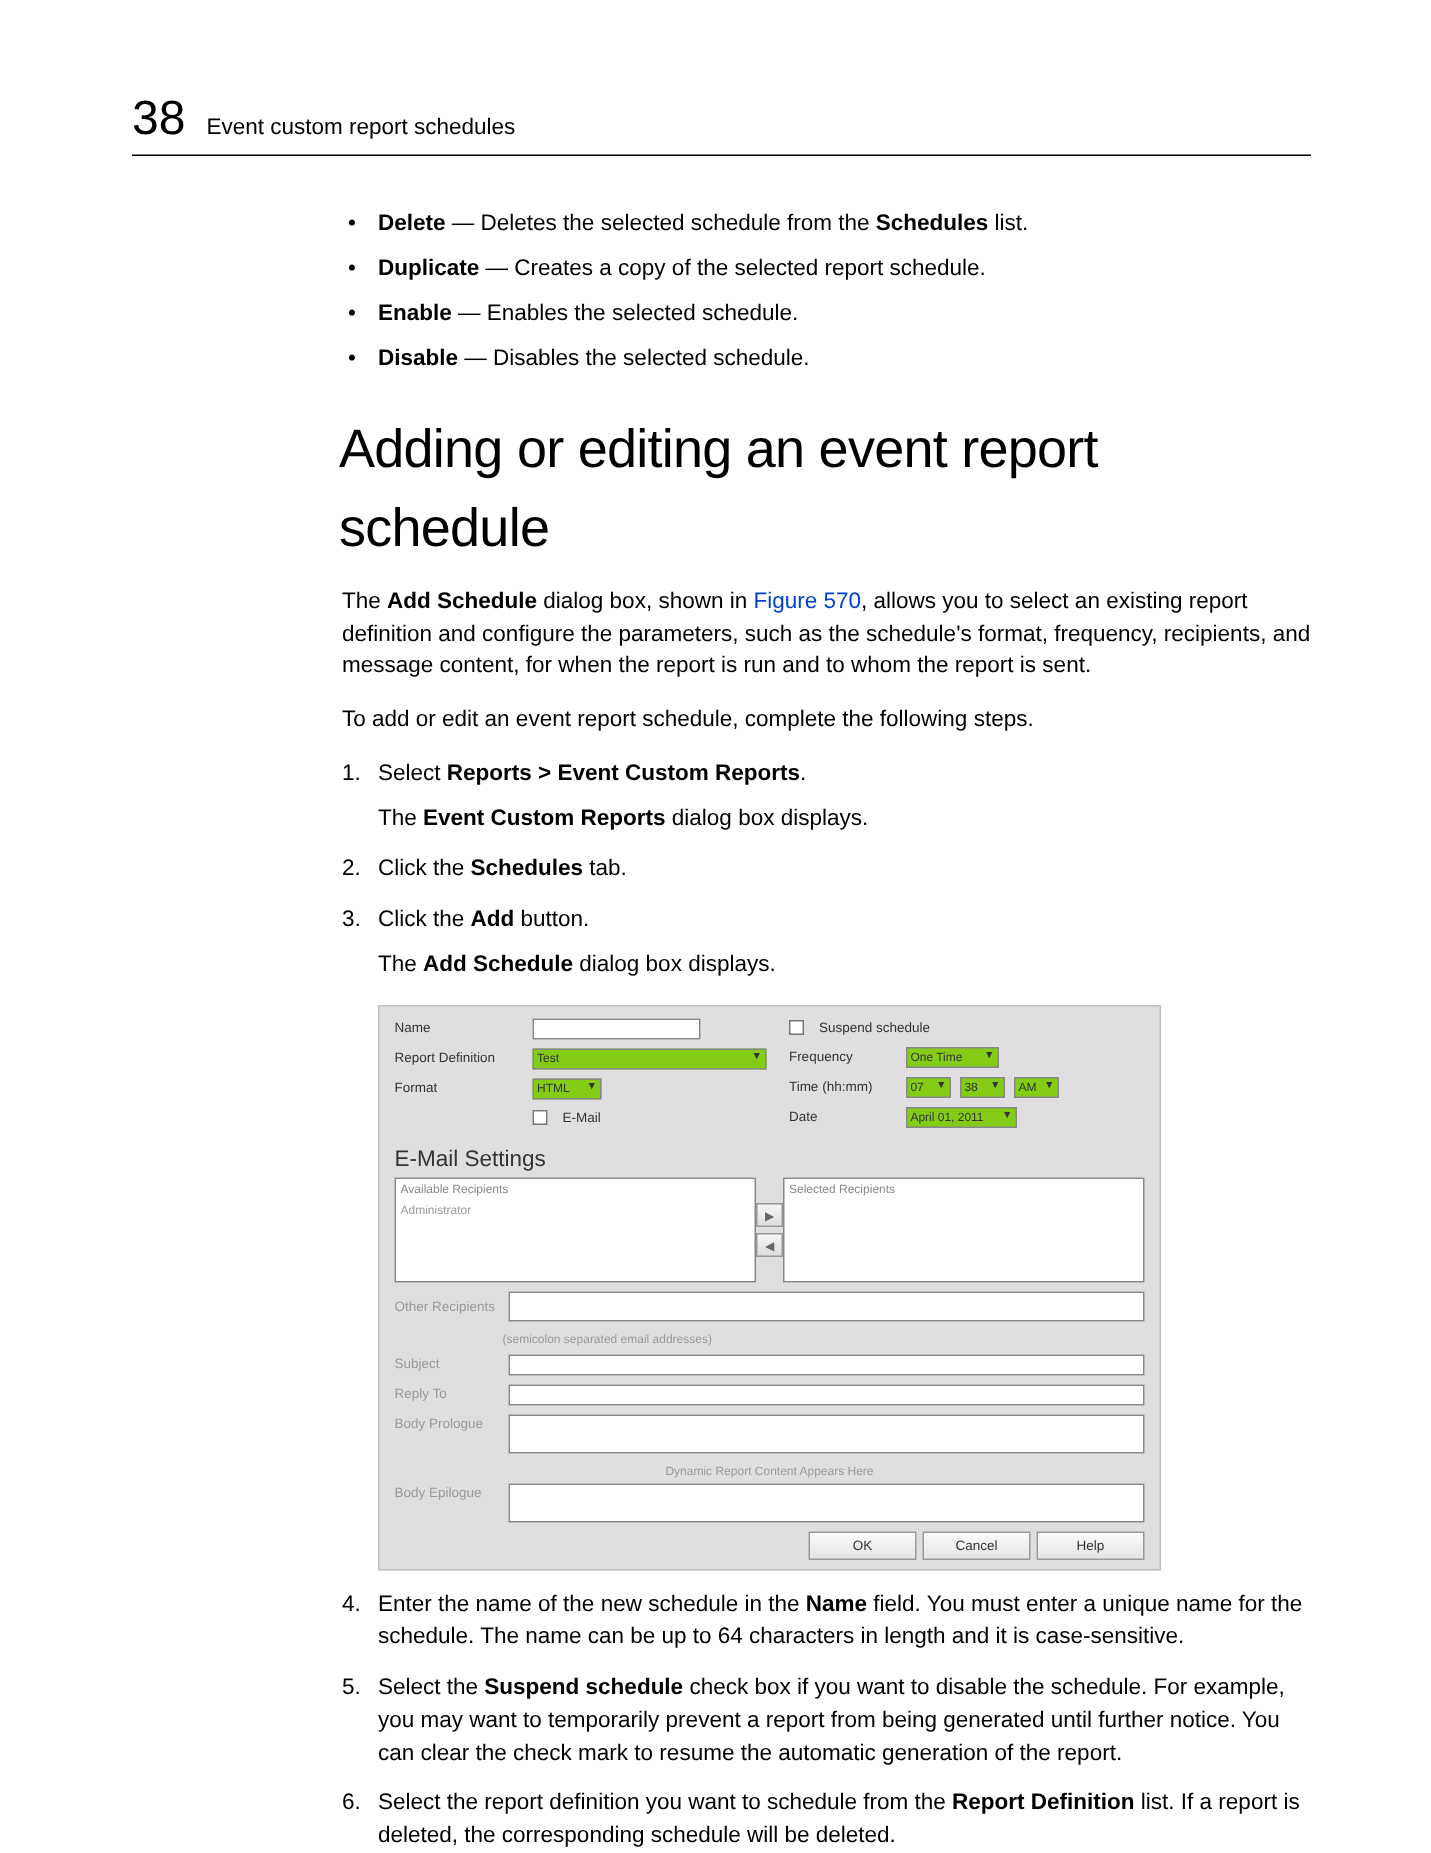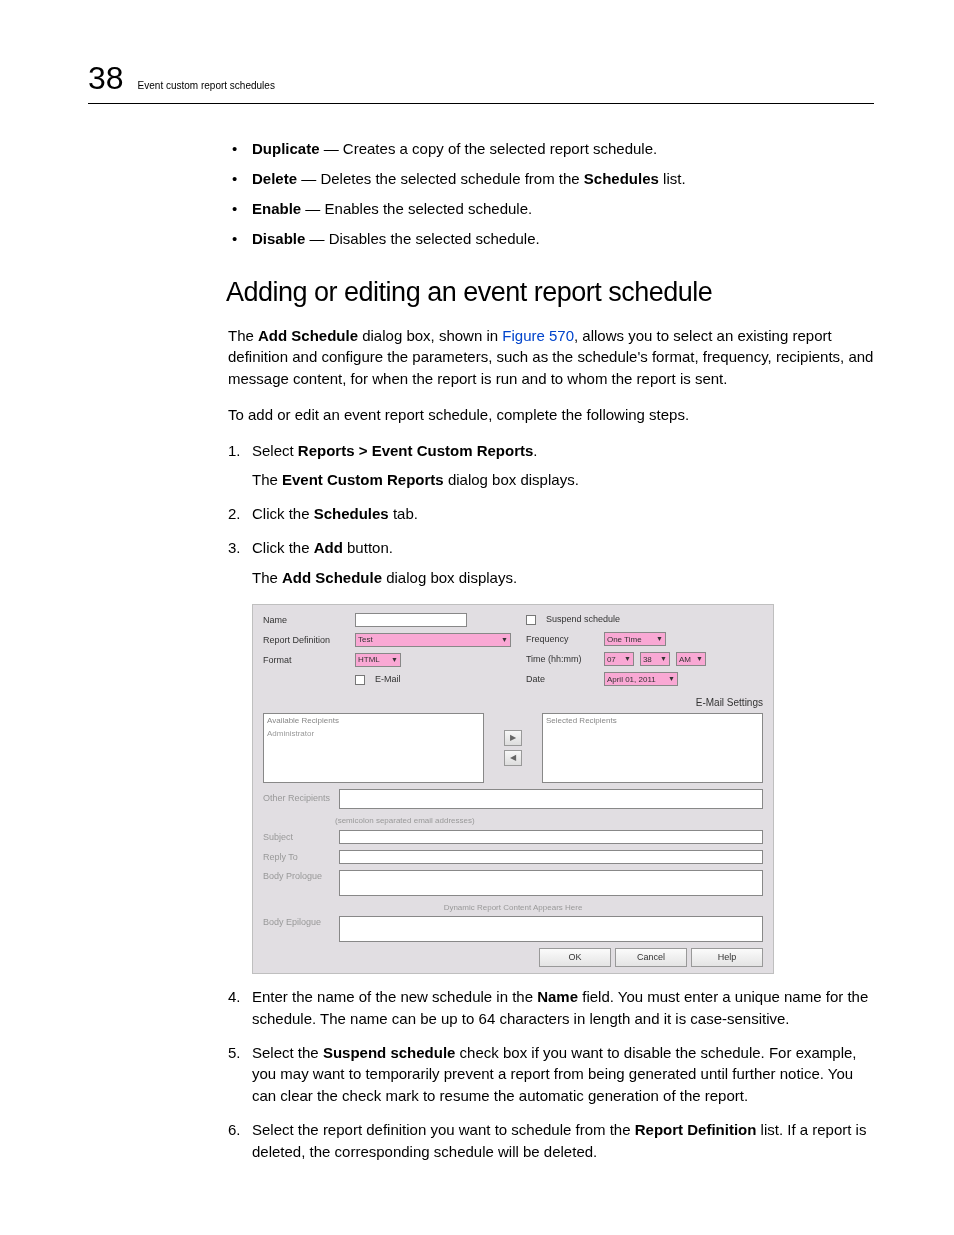--- a/index.html
+++ b/index.html
@@ -24,21 +24,21 @@
     border-bottom: 1px solid #000;
     padding-bottom: 2px;
     margin-bottom: 34px;
   }
   .header-num {
     font-size: 32px;
     font-weight: 400;
     font-family: Arial, sans-serif;
   }
   .header-title {
-    font-size: 10px;
+    font-size: 15px;
   }
   .content {
     margin-left: 140px;
   }
   ul.bullets {
     list-style: none;
     margin: 0 0 18px 0;
     padding: 0;
   }
   ul.bullets li {
@@ -50,21 +50,21 @@
     content: "•";
     position: absolute;
     left: 4px;
     top: 0;
     font-size: 15px;
   }
   .bold { font-weight: 700; }
   h2.section {
     font-family: Arial, sans-serif;
     font-weight: 400;
-    font-size: 27px;
+    font-size: 36px;
     margin: 24px 0 12px -2px;
     letter-spacing: -0.5px;
   }
   p { margin: 0 0 14px 0; }
   ol.steps {
     list-style: none;
     counter-reset: step;
     margin: 0;
     padding: 0;
   }
@@ -101,21 +101,21 @@
     gap: 6px;
   }
   .dlg-label-col { width: 86px; }
   .dlg-input {
     background: #fff;
     border: 1px solid #888;
     height: 12px;
     display: inline-block;
   }
   .dlg-select {
-    background: #f9a8d4;
+    background: #84cc16;
     border: 1px solid #888;
     height: 12px;
     display: inline-flex;
     align-items: center;
     justify-content: space-between;
     padding: 0 2px;
     font-size: 8px;
   }
   .dlg-select .tri {
     font-size: 7px;
@@ -130,30 +130,29 @@
   .dlg-right { flex: 1; padding-left: 4px; }
   .dlg-check {
     display: inline-block;
     width: 8px; height: 8px;
     border: 1px solid #777;
     background: #fff;
     margin-right: 4px;
     vertical-align: middle;
   }
   .dlg-section-label {
-    font-size: 10px;
+    font-size: 15px;
     margin: 4px 0 2px 0;
     color: #333;
-    text-align: right;
   }
   .dlg-email-area {
     position: relative;
     display: flex;
     align-items: stretch;
-    gap: 20px;
+    gap: 0;
     margin-bottom: 6px;
   }
   .dlg-listbox {
     flex: 1;
     background: #fff;
     border: 1px solid #888;
     height: 70px;
     font-size: 8px;
     padding: 1px 3px;
     color: #999;
@@ -225,24 +224,24 @@
 <div class="page">
   <div class="header-row">
     <span class="header-num">38</span>
     <span class="header-title">Event custom report schedules</span>
   </div>
 
   <div class="content">
 
     <ul class="bullets">
       <li>
+        <span class="bold">Delete</span><span> — </span><span>Deletes the selected schedule from the </span><span class="bold">Schedules</span><span> list.</span>
+      </li>
+      <li>
         <span class="bold">Duplicate</span><span> — </span><span>Creates a copy of the selected report schedule.</span>
-      </li>
-      <li>
-        <span class="bold">Delete</span><span> — </span><span>Deletes the selected schedule from the </span><span class="bold">Schedules</span><span> list.</span>
       </li>
       <li>
         <span class="bold">Enable</span><span> — </span><span>Enables the selected schedule.</span>
       </li>
       <li>
         <span class="bold">Disable</span><span> — </span><span>Disables the selected schedule.</span>
       </li>
     </ul>
 
     <h2 class="section">Adding or editing an event report schedule</h2>

